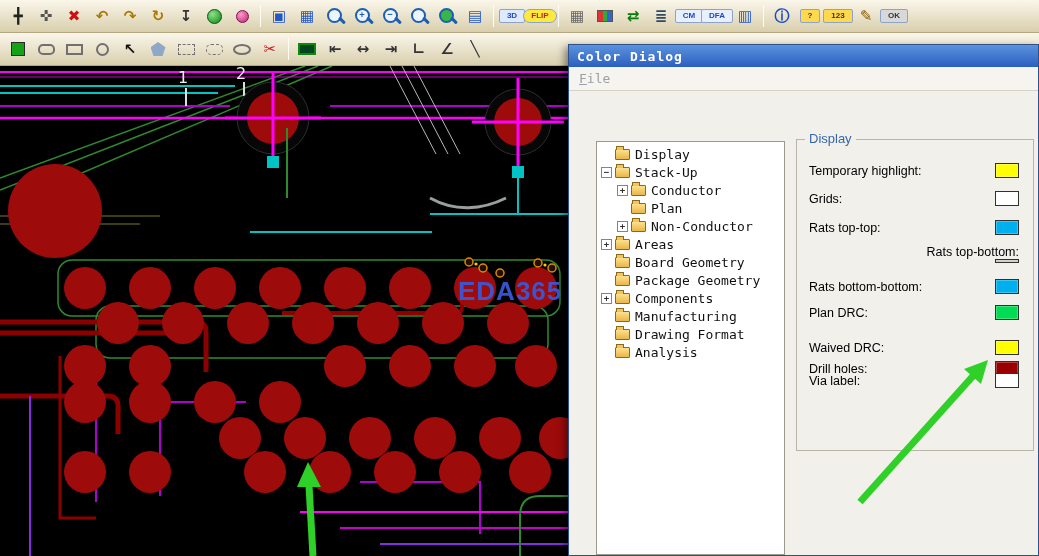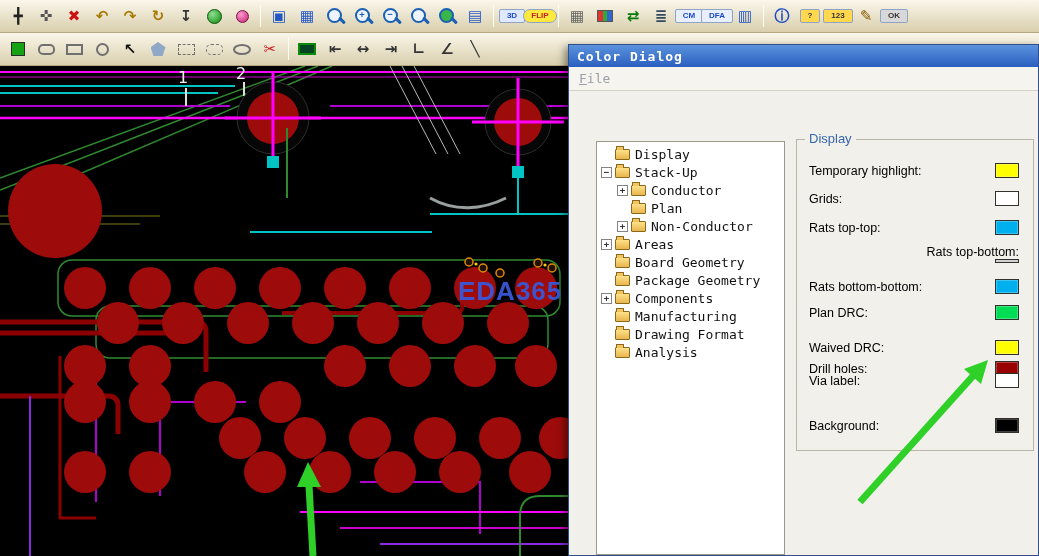--- a/index.html
+++ b/index.html
@@ -430,24 +430,20 @@
           <span class="swatch" style="background: rgb(255, 255, 0);"></span>
         </div>
         <div class="swatch-row" style="top: 218.1px;">
           <span class="swatch-label">Drill holes:</span>
           <span class="swatch" style="background: rgb(153, 0, 0);"></span>
         </div>
         <div class="swatch-row" style="top: 230px;">
           <span class="swatch-label">Via label:</span>
           <span class="swatch" style="background: rgb(255, 255, 255);"></span>
         </div>
-        <div class="swatch-row" style="top: 274.7px;">
-          <span class="swatch-label">Background:</span>
-          <span class="swatch" style="background: rgb(0, 0, 0);"></span>
-        </div>
       </div>
   </div>
 
   <svg class="arrows" width="1039" height="556" viewBox="0 0 1039 556">
     <g>
       <line class="arrow-line" x1="313" y1="556" x2="309" y2="486"></line>
       <polygon class="arrow-head" points="308,462 297,487 321,487"></polygon>
     </g>
     <g>
       <line class="arrow-line" x1="860" y1="502" x2="973" y2="376"></line>

